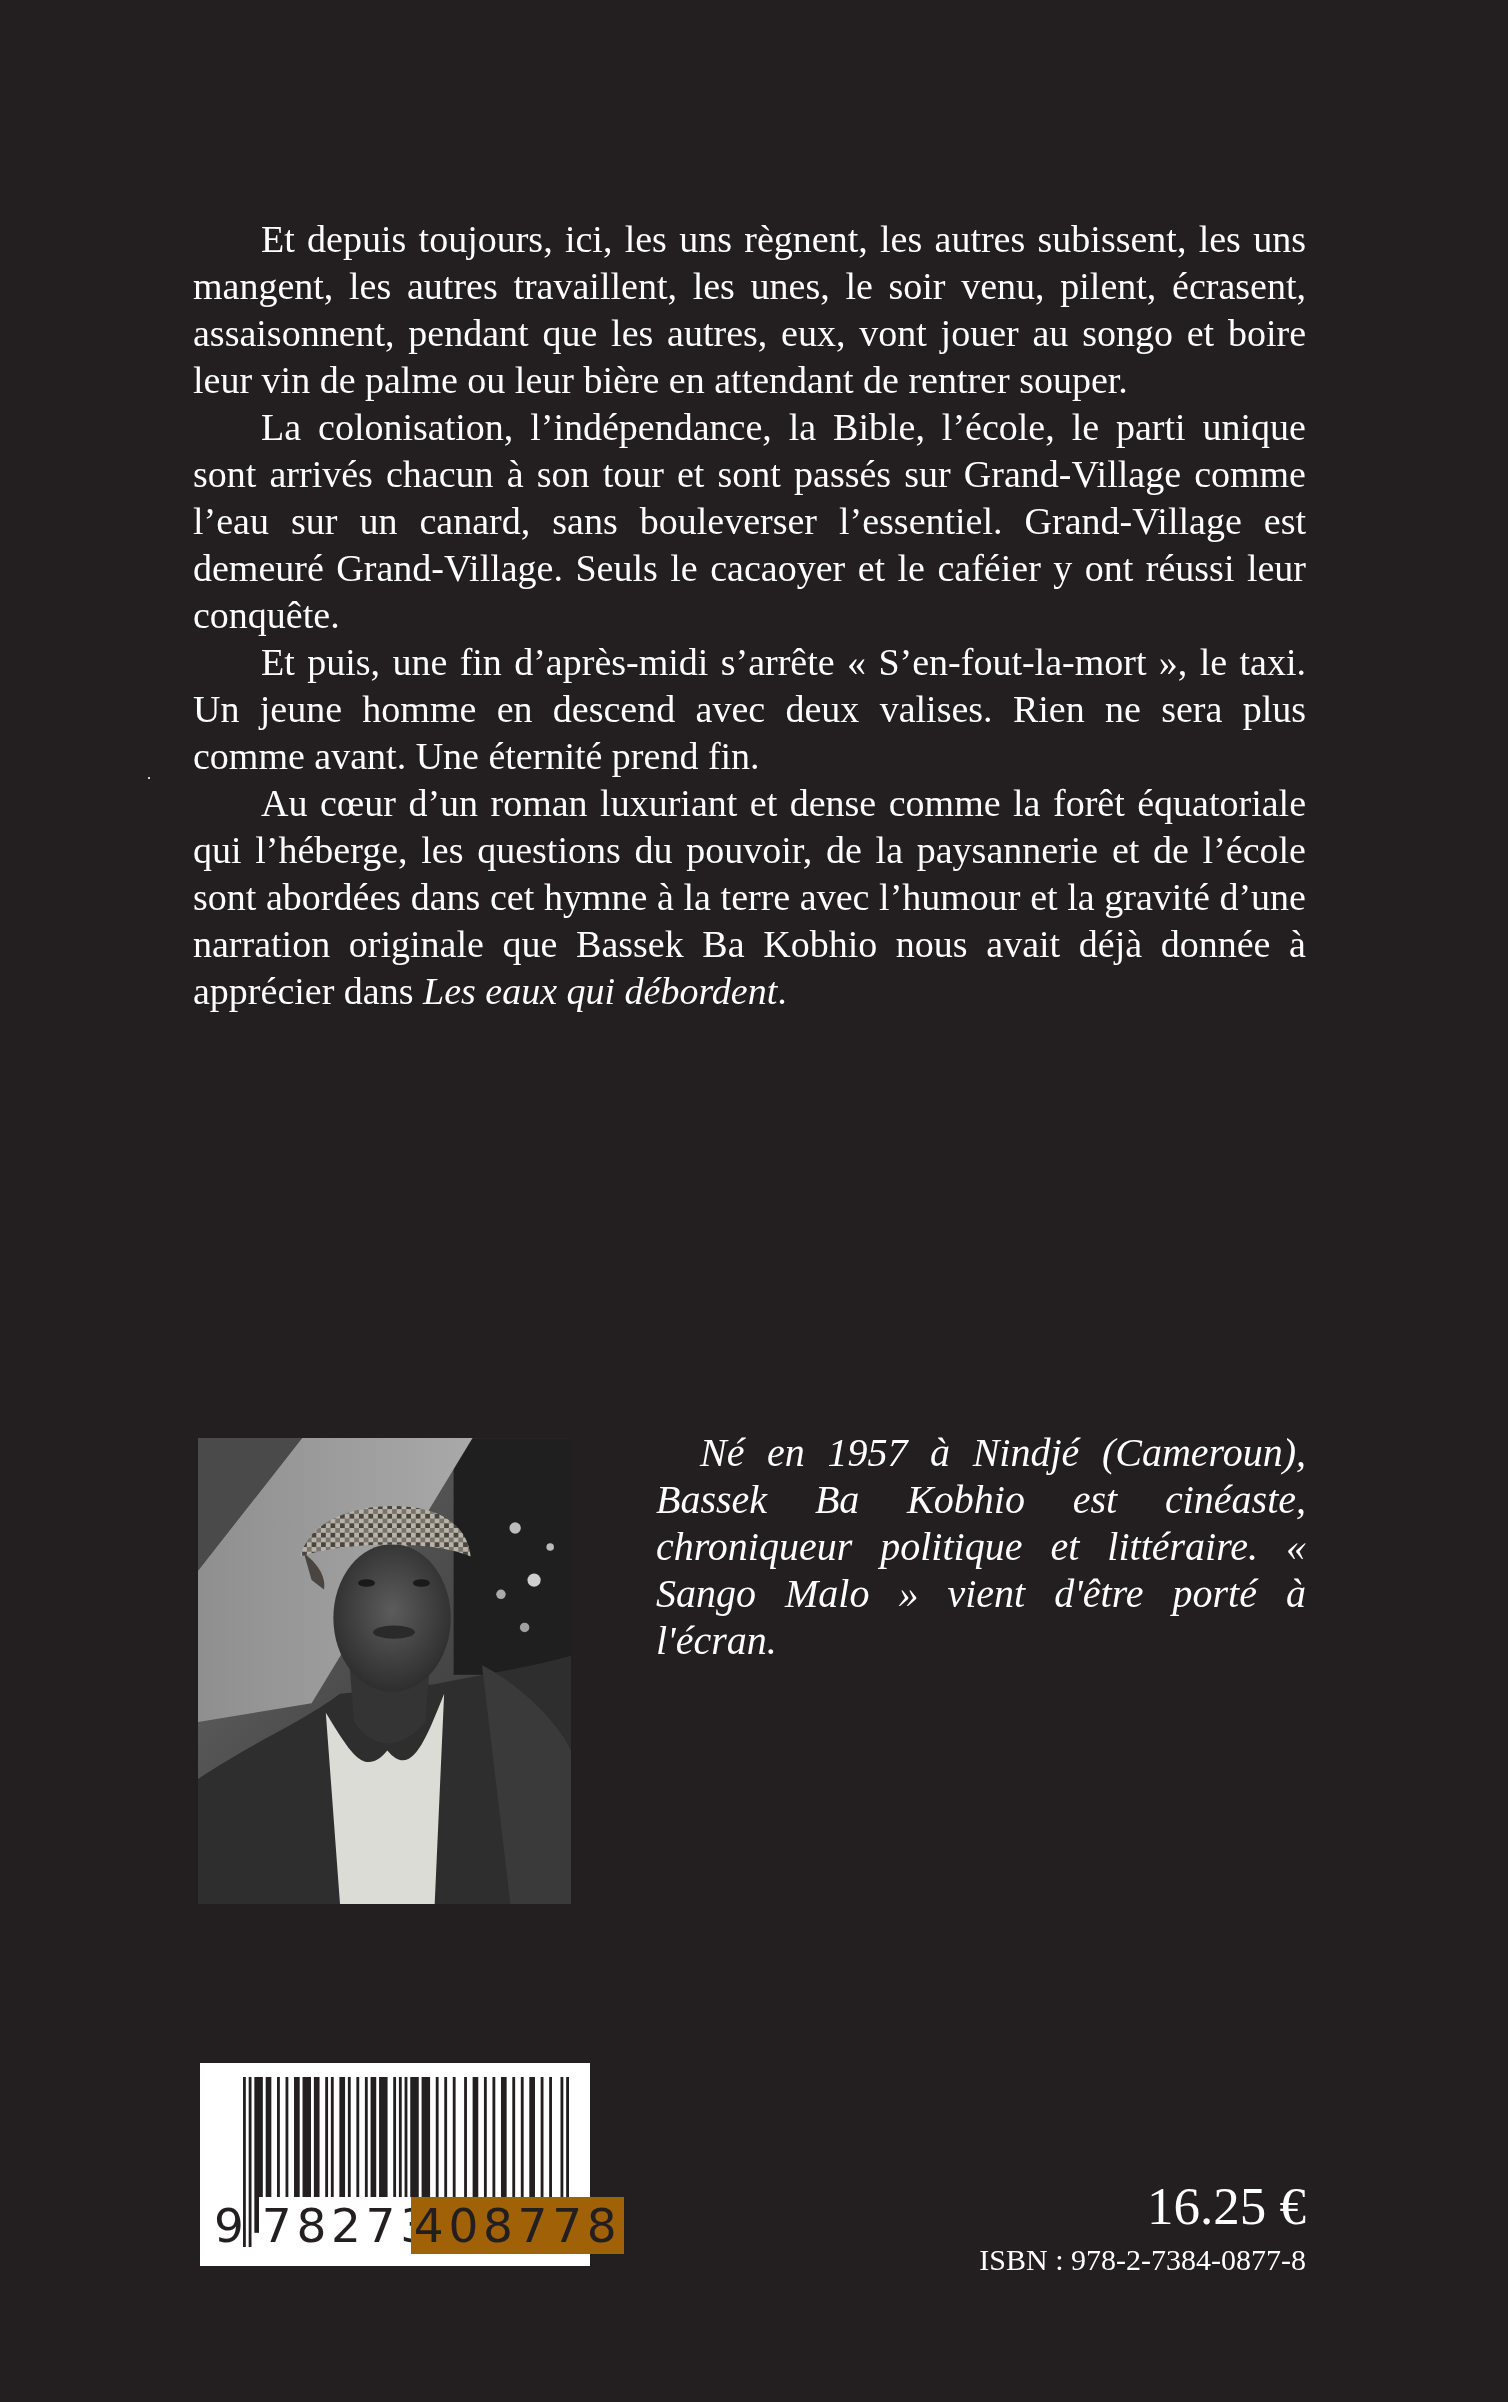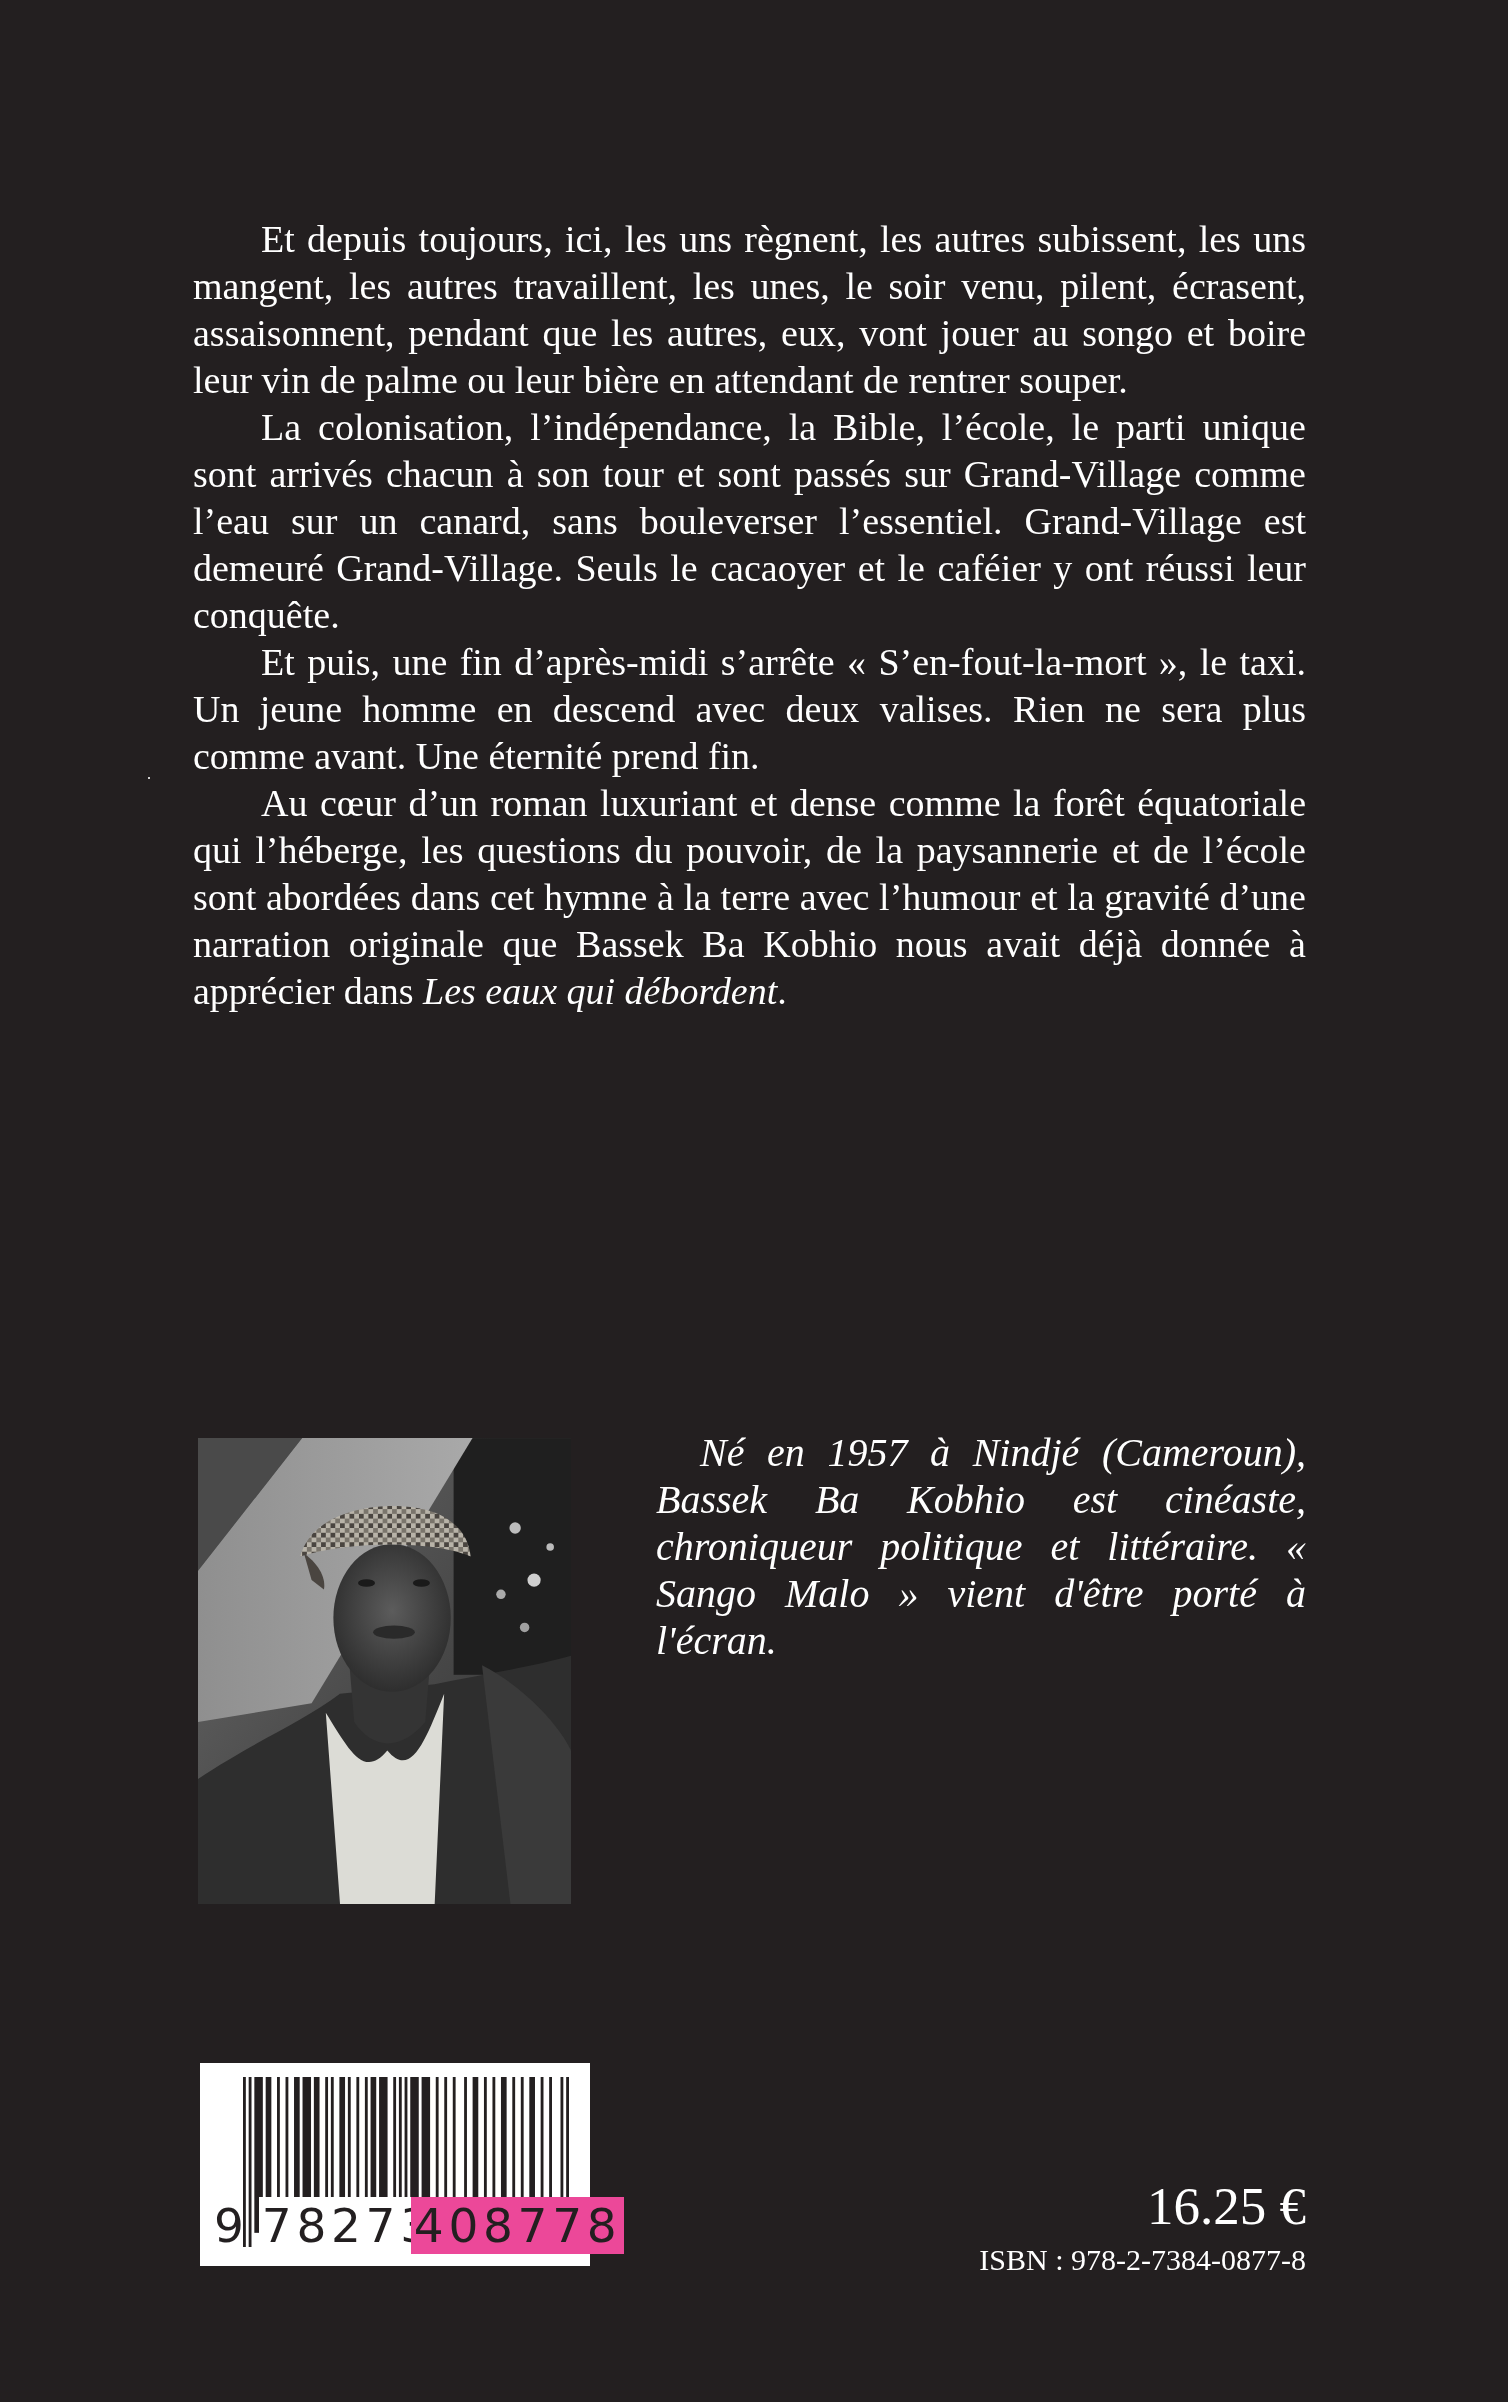--- a/index.html
+++ b/index.html
@@ -103,21 +103,21 @@
       left: 45px;
       top: 0;
       background: #fff;
       padding: 0 2.8px;
       letter-spacing: 4.7px;
     }
     .barcode-digits .d-group2 {
       position: absolute;
       left: 197px;
       top: 0;
-      background: #ec4899;
+      background: #a16207;
       padding: 0 2.8px;
       letter-spacing: 4.7px;
     }
     .price {
       position: absolute;
       right: 202px;
       top: 2183px;
       font-size: 53px;
       line-height: 47px;
       text-align: right;

